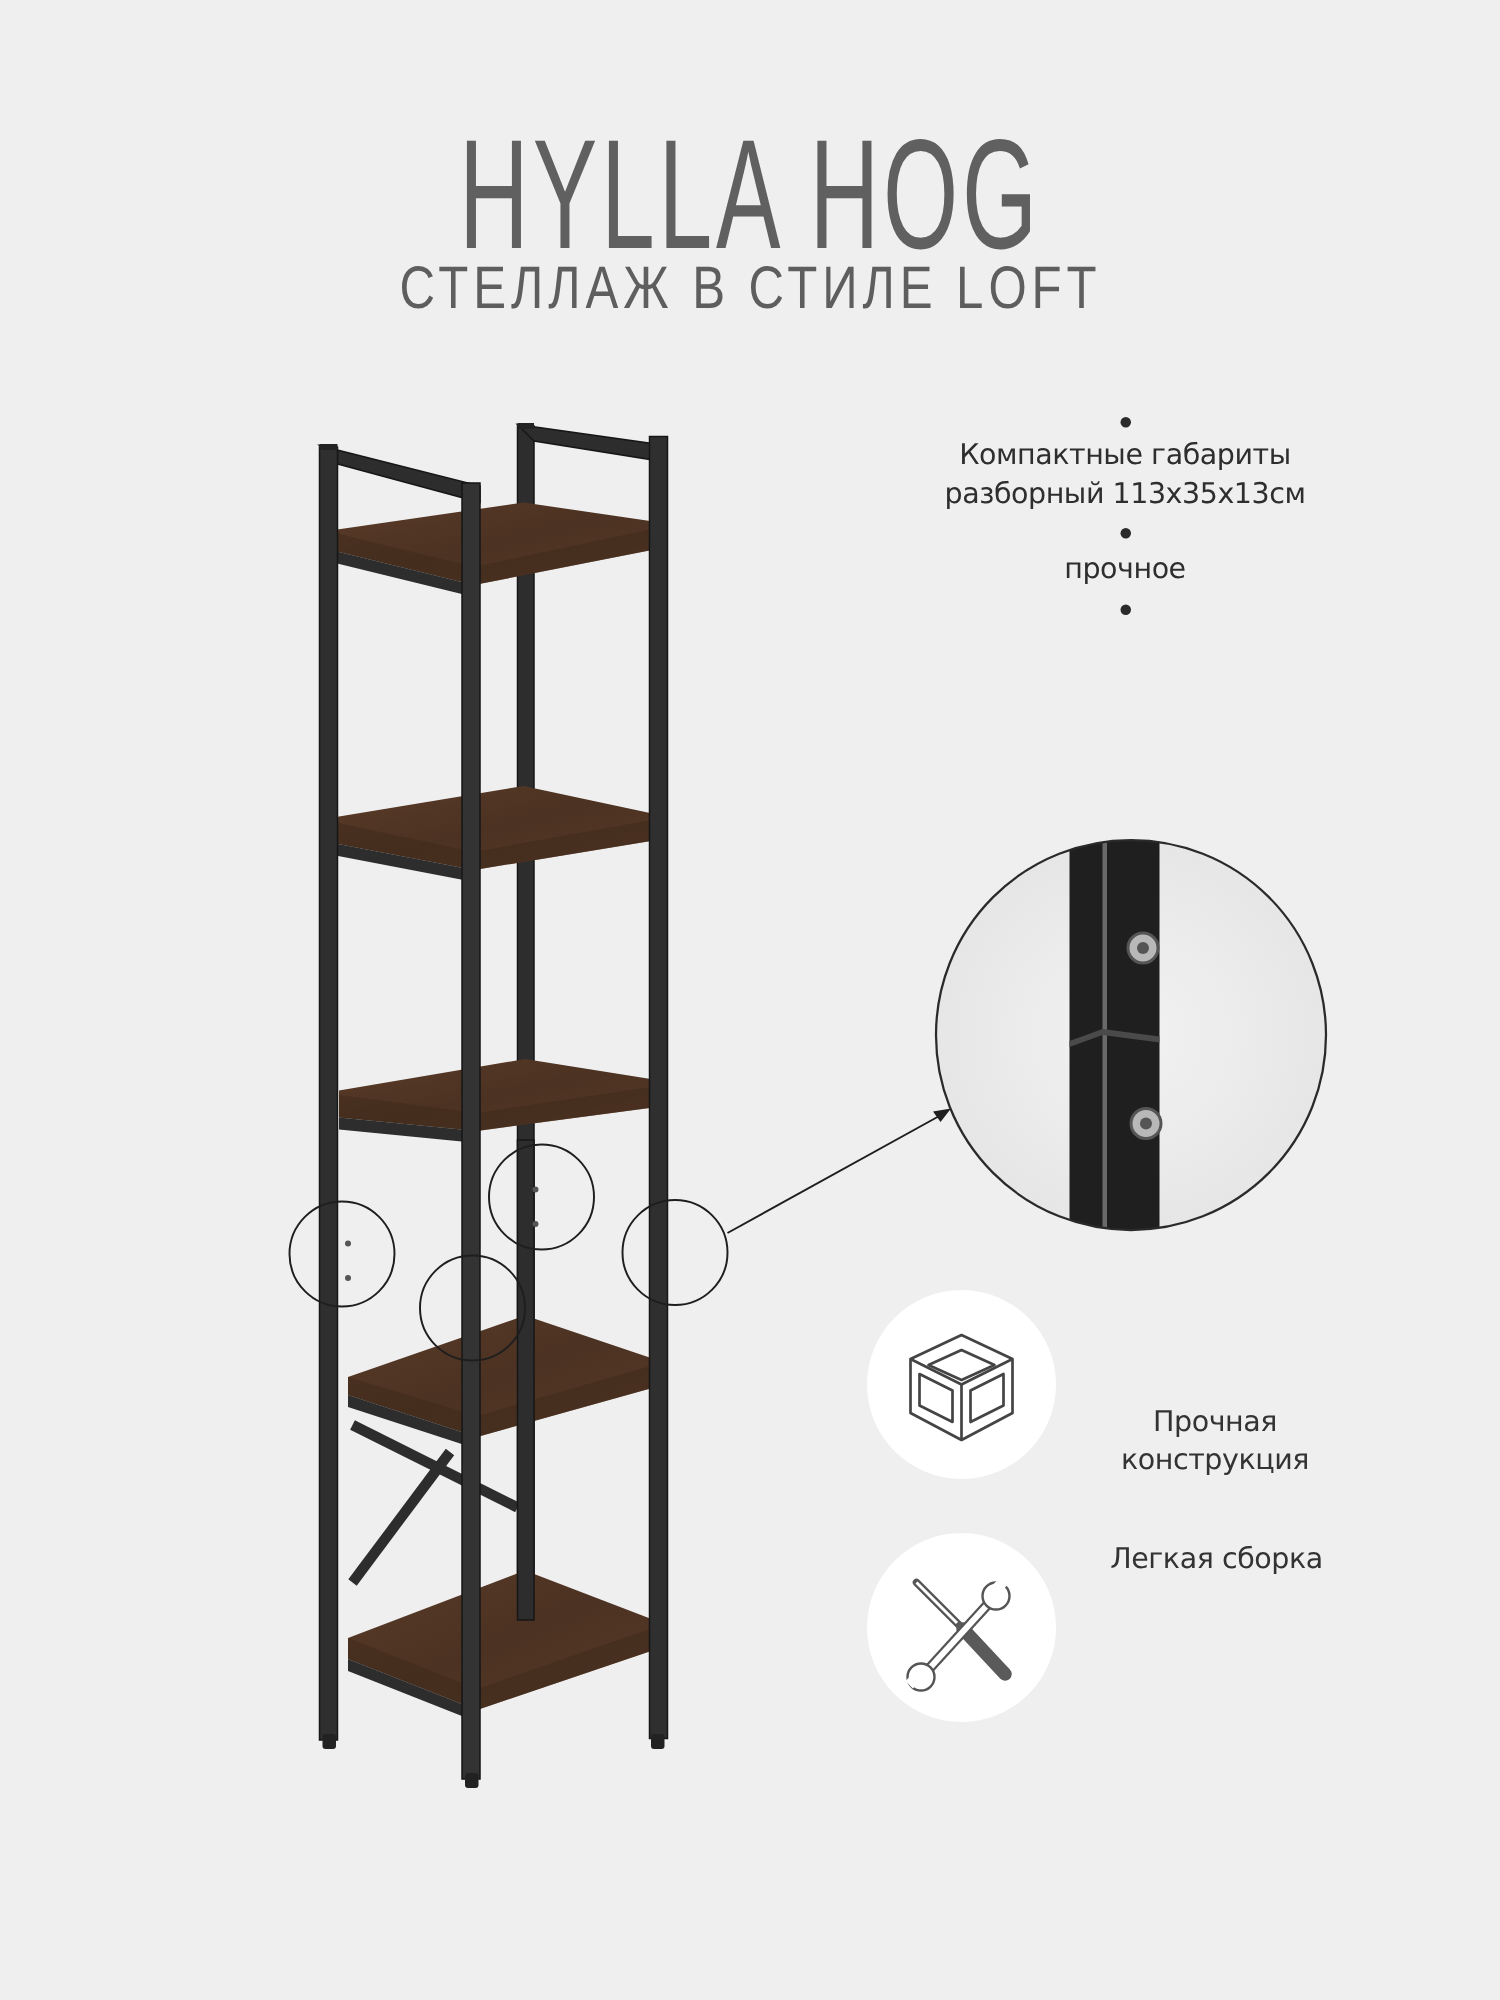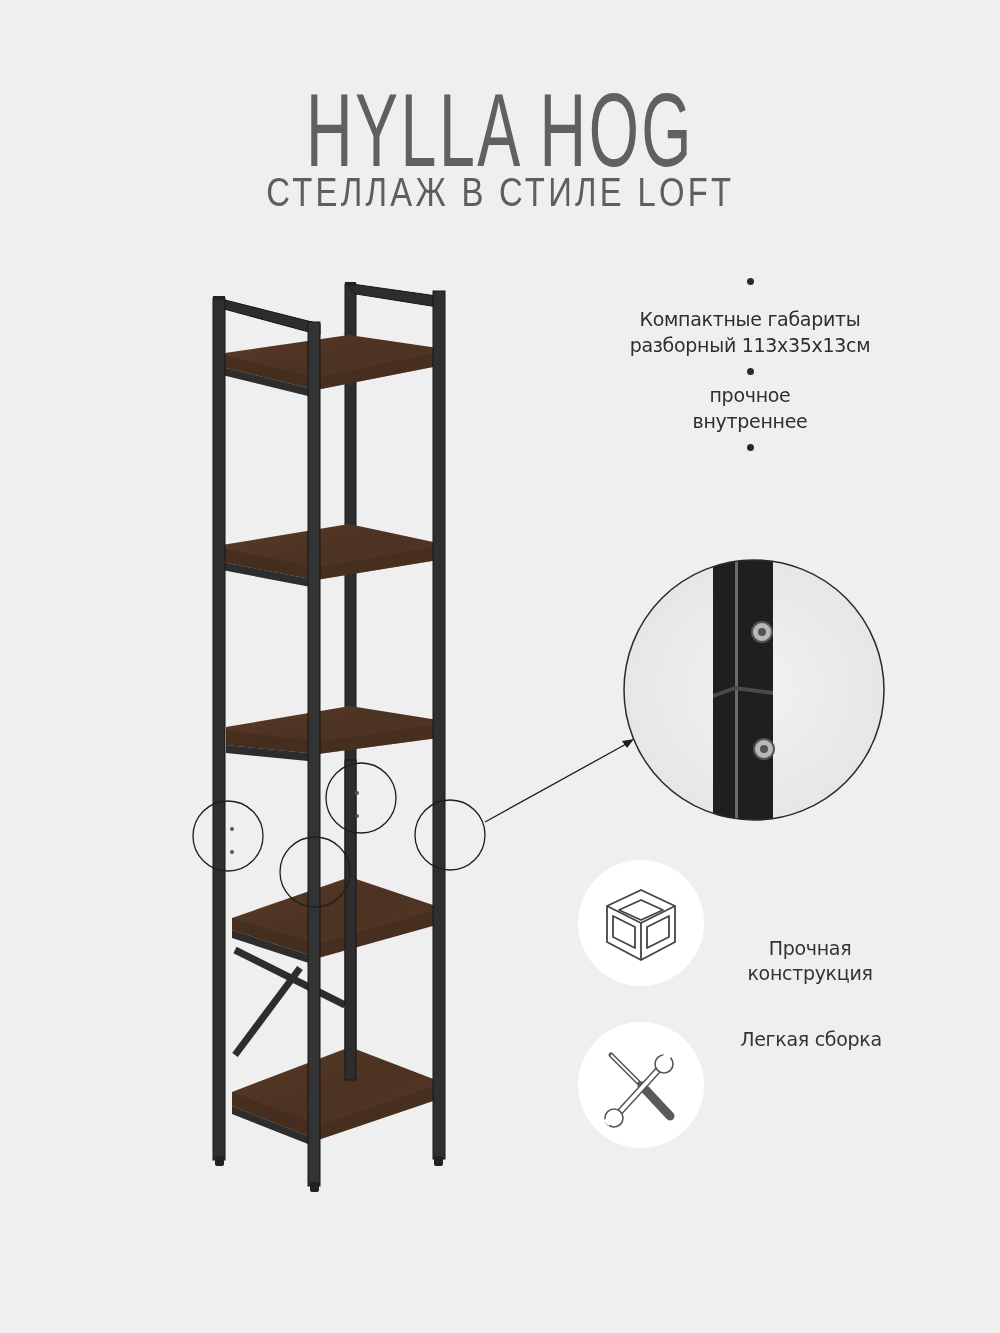--- a/index.html
+++ b/index.html
@@ -35,21 +35,21 @@
     position: absolute; left: 600px; top: 278px; width: 300px;
     text-align: center; color: #2e2e2e;
     font-family: "DejaVu Sans", sans-serif;
     font-size: 19px; line-height: 25.5px;
   }
   .feat-dot {
     width: 7px; height: 7px; border-radius: 50%; background: #2a2a2a;
     margin: 0 auto;
   }
   .feat-text { letter-spacing: -0.3px; }
-  .feat-1 { margin-top: 22px; }
+  .feat-1 { margin-top: 6px; }
   .feat-dot-2 { margin-top: 10px; }
   .feat-2 { margin-top: 8px; }
   .feat-dot-3 { margin-top: 10px; }
   .feat-3 { margin-top: 8px; }
 
   .badge {
     position: absolute; width: 126px; height: 126px; border-radius: 50%;
     background: #ffffff;
   }
   .badge svg { position: absolute; left: 0; top: 0; }
@@ -159,21 +159,20 @@
 
 <div class="features">
   <div class="feat-dot"></div>
   <div class="feat-text feat-1">
     <div>Компактные габариты</div>
     <div>разборный  113x35x13см</div>
   </div>
   <div class="feat-dot feat-dot-2"></div>
   <div class="feat-text feat-2">
     <div>прочное</div>
-    <div>внутреннее</div>
   </div>
   <div class="feat-dot feat-dot-3"></div>
 </div>
 
 <div class="badge" style="left:578px; top:860px;">
   <svg width="126" height="126" viewBox="0 0 126 126">
     <g fill="none" stroke="#444" stroke-width="1.8" stroke-linejoin="round">
       <polygon points="63,30 97,46 97,82 63,100 29,82 29,46"></polygon>
       <polyline points="29,46 63,63 97,46"></polyline>
       <line x1="63" y1="63" x2="63" y2="100"></line>

